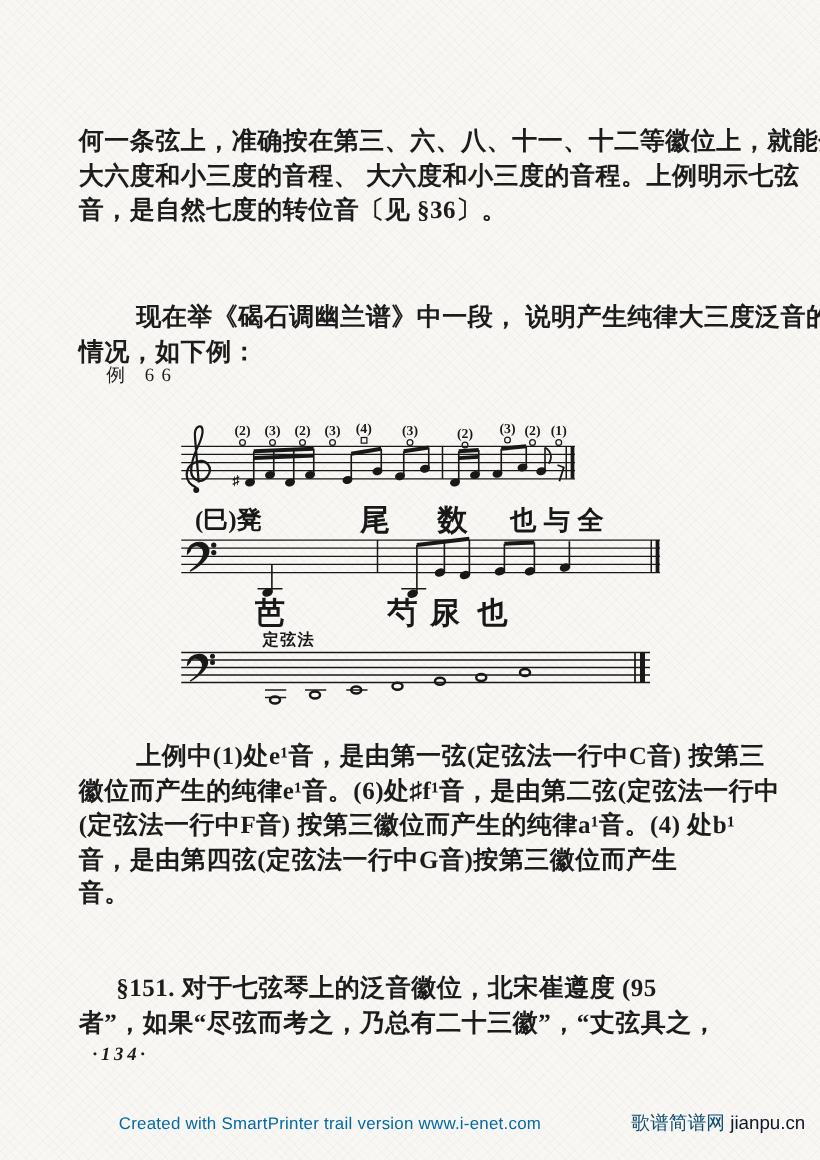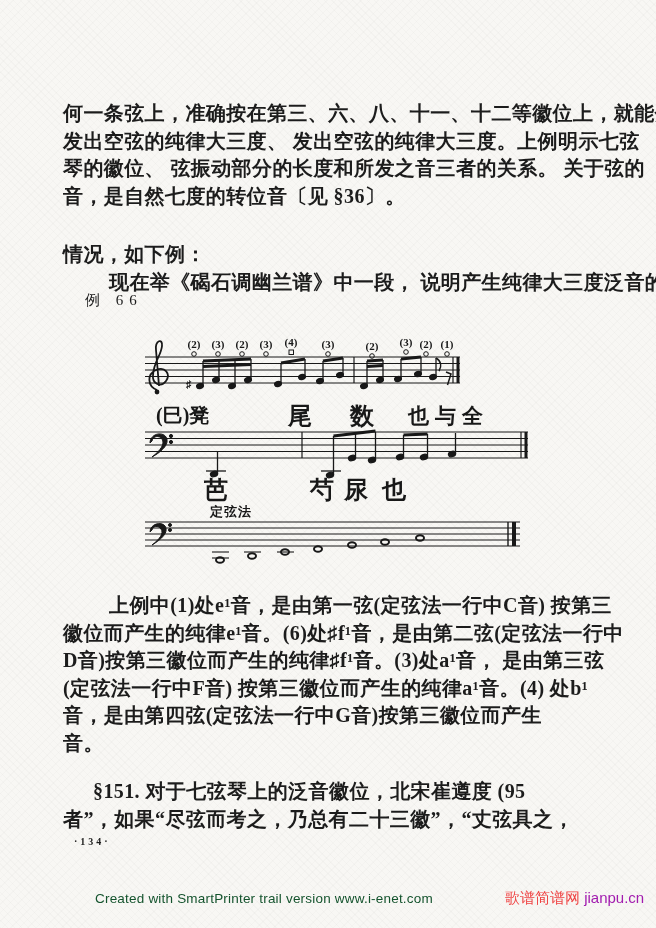--- a/index.html
+++ b/index.html
@@ -33,49 +33,48 @@
   .figure svg text{font-family:"Liberation Serif","DejaVu Serif",serif;}
   .hnum{font-size:11px;font-weight:bold;}
   .tab{font-weight:bold;}
   .tab1a{font-size:20px;}
   .tab1b{font-size:24px;}
   .tab1c{font-size:21px;letter-spacing:6px;}
   .tab2{font-size:24px;}
   .tuninglabel{font-size:13px;font-weight:bold;letter-spacing:1px;}
   .sharp{font-size:11px;font-weight:bold;font-family:"DejaVu Sans",sans-serif;}
   .pageno{
-    left:74px;top:836px;font-size:10px;font-weight:bold;
+    left:74px;top:836px;font-size:15px;font-style:italic;font-weight:bold;
     letter-spacing:3px;
   }
   .footer-left{
-    left:95px;top:891px;font-size:13.5px;color:#14532d;
+    left:95px;top:891px;font-size:13.5px;color:#0369a1;
     font-family:"Liberation Sans","DejaVu Sans",sans-serif;letter-spacing:.2px;
   }
   .footer-right{
     left:505px;top:889px;font-size:15px;
     font-family:"Liberation Sans","DejaVu Sans",sans-serif;white-space:nowrap;
   }
-  .site-name{color:#ef4444;}
-  .site-url{color:#a21caf;}
+  .site-name{color:#0c4a6e;}
+  .site-url{color:#0f172a;}
 </style>
 </head>
 <body>
 
 <div class="page">
 
   <div class="layer textcol" style="top:100px">
     <div class="line">何一条弦上，准确按在第三、六、八、十一、十二等徽位上，就能分别</div>
-    <div class="line">发出空弦的纯律大三度、 发出空弦的纯律大三度。上例明示七弦</div>
-    <div class="line">琴的徽位、 弦振动部分的长度和所发之音三者的关系。 关于弦的</div>
+    <div class="line">大六度和小三度的音程、 大六度和小三度的音程。上例明示七弦</div>
     <div class="line">音，是自然七度的转位音〔见 §36〕。</div>
   </div>
 
   <div class="layer textcol" style="top:241px">
+    <div class="line indent-lg">现在举《碣石调幽兰谱》中一段， 说明产生纯律大三度泛音的</div>
     <div class="line">情况，如下例：</div>
-    <div class="line indent-lg">现在举《碣石调幽兰谱》中一段， 说明产生纯律大三度泛音的</div>
   </div>
 
   <div class="layer example-label">例 66</div>
 
   <div class="layer figure">
     <svg width="656" height="245" viewBox="0 0 656 245">
       <g stroke="#181818" fill="#181818">
 
         <g stroke="none">
           <text class="hnum" x="194" y="18" text-anchor="middle">(2)</text>
@@ -253,21 +252,20 @@
           <line x1="508" y1="192" x2="508" y2="216" stroke-width="1.4"></line>
           <line x1="514" y1="192" x2="514" y2="216" stroke-width="4"></line>
         </g>
       </g>
     </svg>
   </div>
 
   <div class="layer textcol" style="top:592px">
     <div class="line indent-lg">上例中(1)处e¹音，是由第一弦(定弦法一行中C音) 按第三</div>
     <div class="line">徽位而产生的纯律e¹音。(6)处♯f¹音，是由第二弦(定弦法一行中</div>
-    <div class="line">D音)按第三徽位而产生的纯律♯f¹音。(3)处a¹音， 是由第三弦</div>
     <div class="line">(定弦法一行中F音) 按第三徽位而产生的纯律a¹音。(4) 处b¹</div>
     <div class="line">音，是由第四弦(定弦法一行中G音)按第三徽位而产生</div>
     <div class="line">音。</div>
   </div>
 
   <div class="layer textcol" style="top:778px">
     <div class="line indent-md">§151.  对于七弦琴上的泛音徽位，北宋崔遵度 (95</div>
     <div class="line">者”，如果“尽弦而考之，乃总有二十三徽”，“丈弦具之，</div>
   </div>
 

